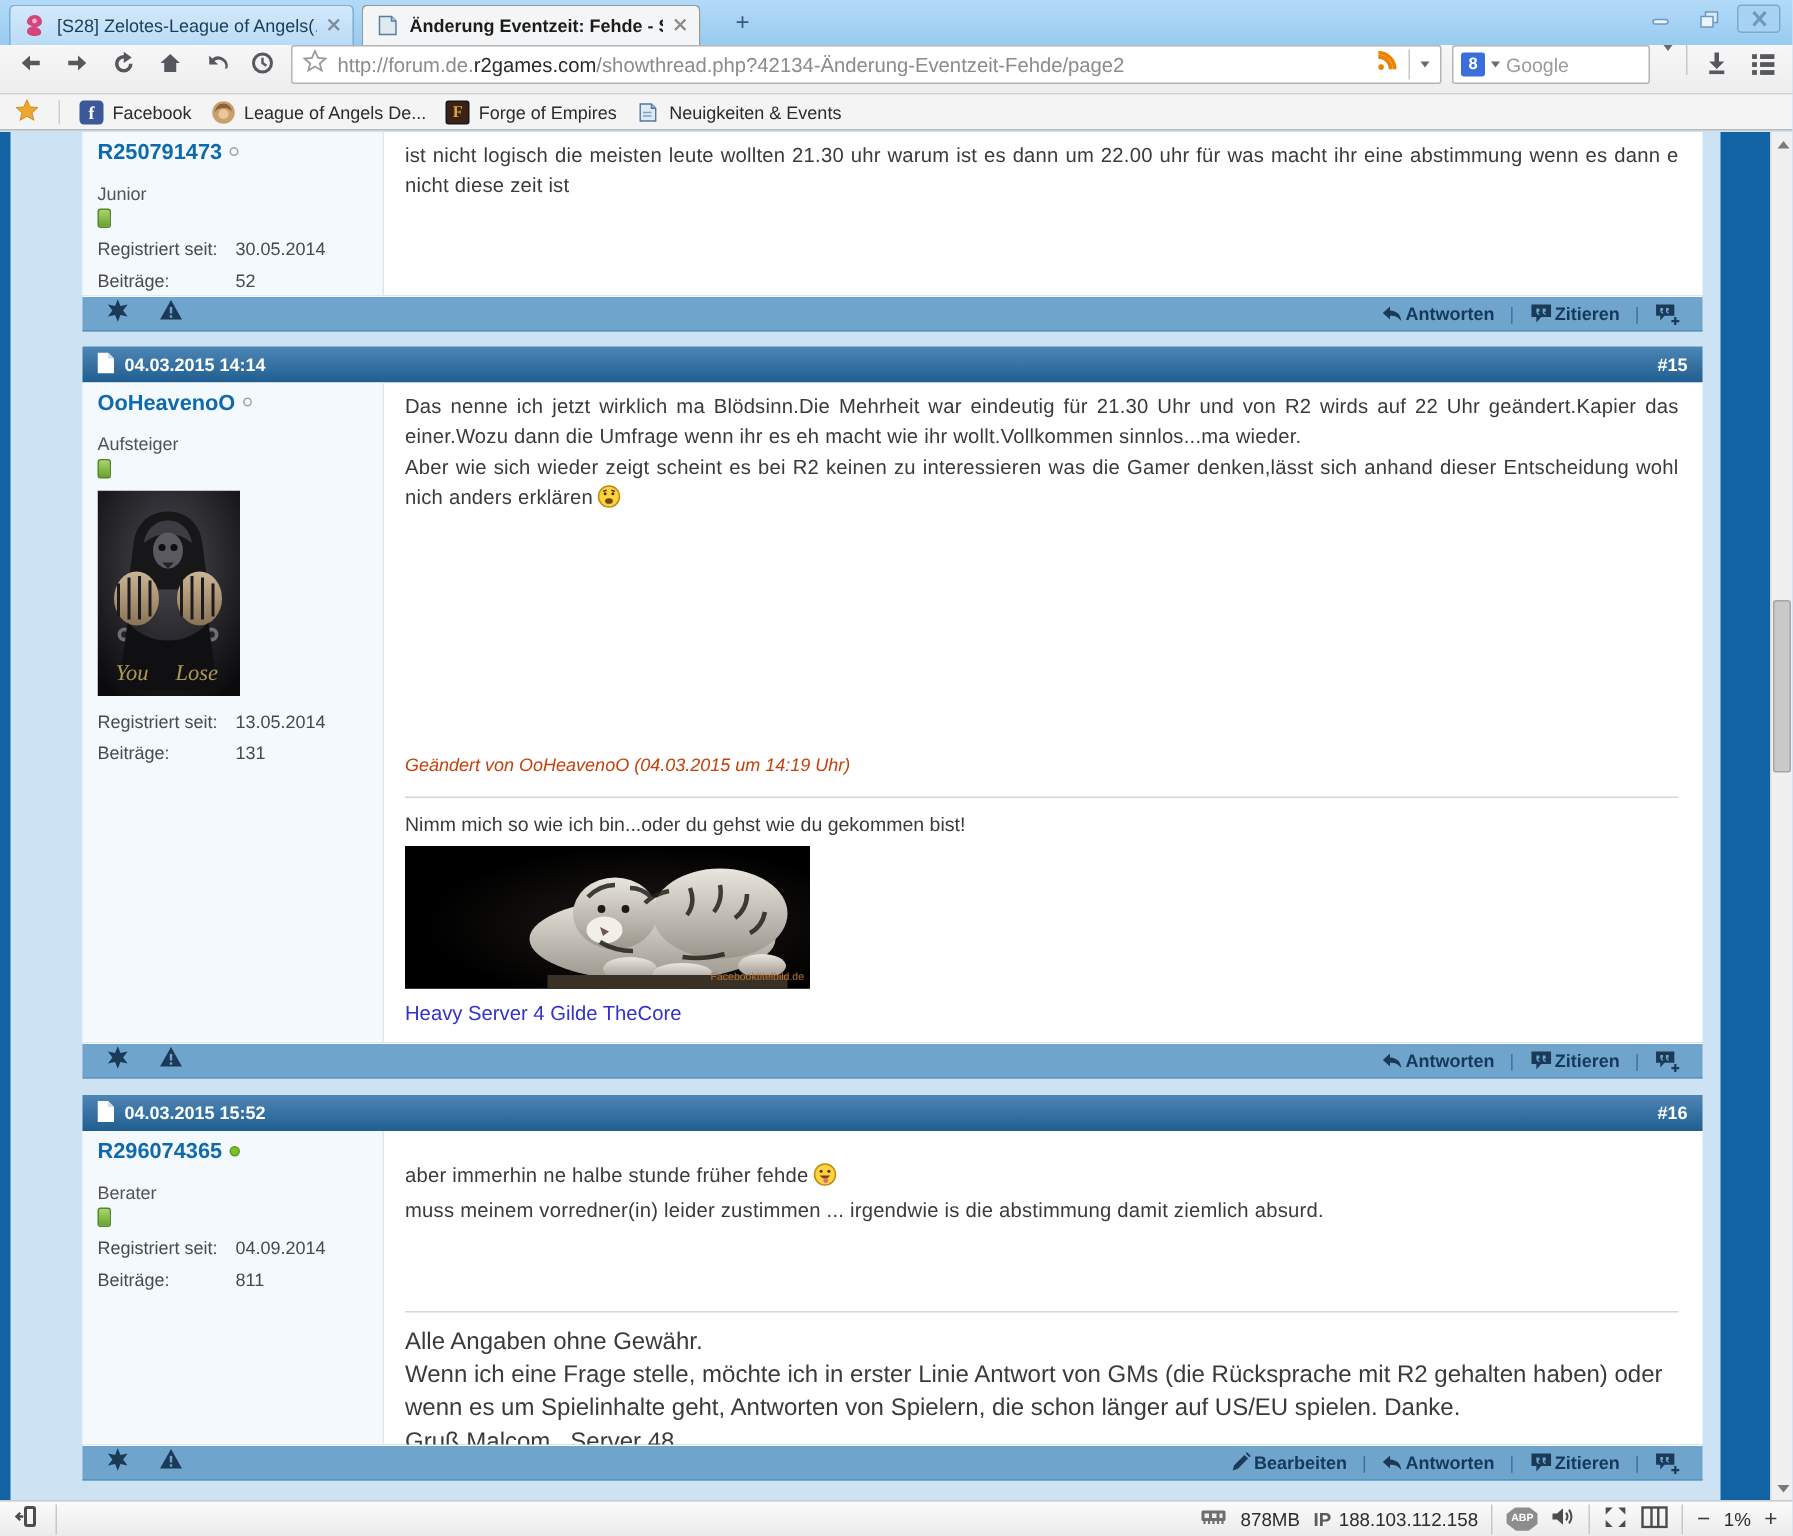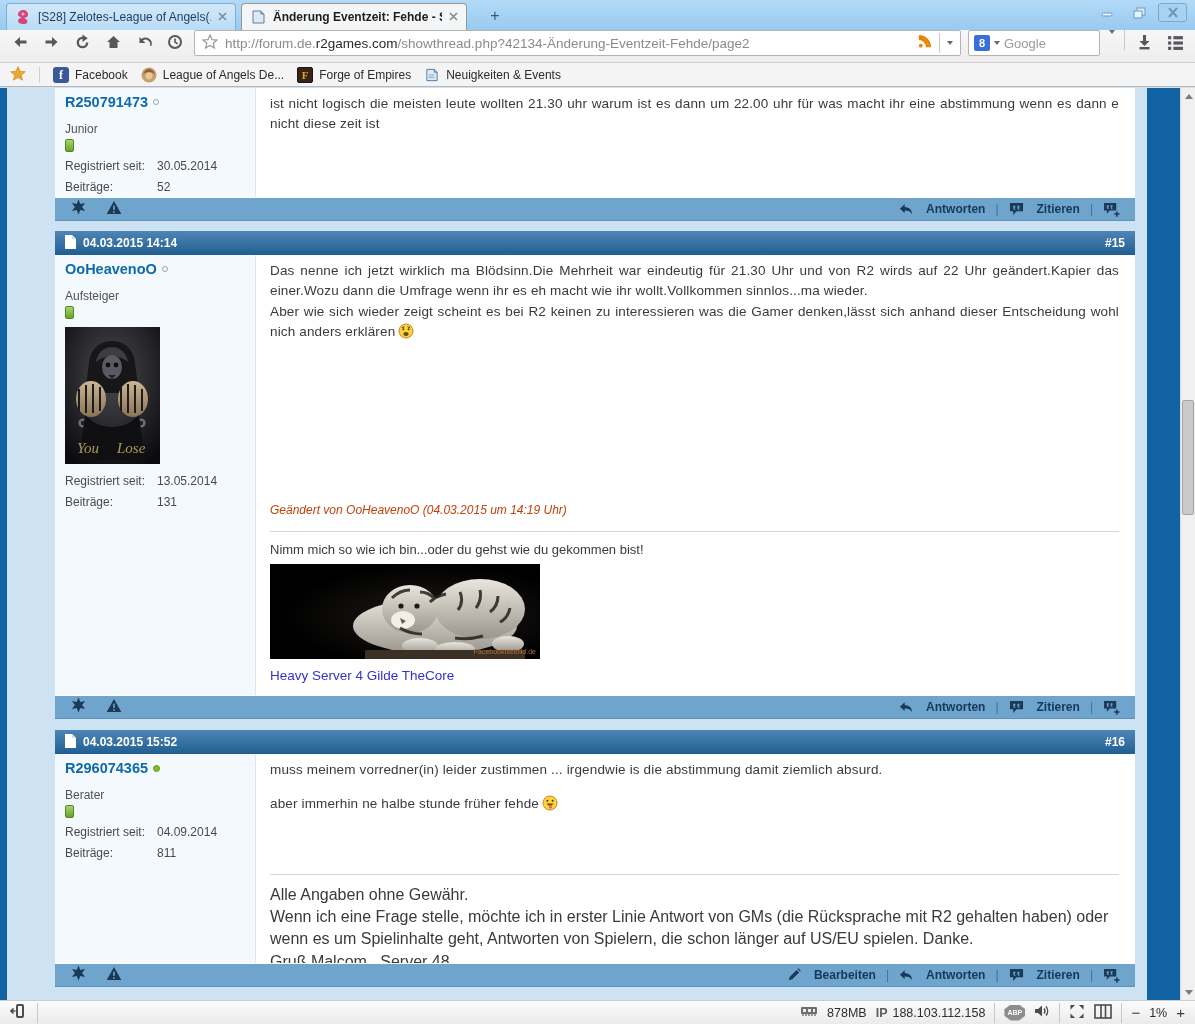--- a/index.html
+++ b/index.html
@@ -100,21 +100,21 @@
   .siglink { display:inline-block; margin-top:9px; font-size:13.5px; color:#3232cc;
     text-decoration:none; }
   .sig16 { font-size:16px; line-height:1.4; color:#3a3a3a; }
   .hr16 { border:none; border-top:1px solid #d6d6d6; margin:56px 0 9px; }
 
   .actionbar { height:24px; background:#6fa4cc; border-top:1px solid #fdfdfd;
     border-bottom:1px solid #5c93bd; display:flex; align-items:center;
     padding:0 14px 0 16px; gap:20px; }
   .ab-right { margin-left:auto; display:flex; align-items:center; gap:10px;
     font-size:12px; font-weight:bold; color:#16395b; }
-  .ab-link { display:flex; align-items:center; gap:13px; }
+  .ab-link { display:flex; align-items:center; gap:2px; }
   .ab-sep { color:#3f70a0; font-weight:normal; }
 
   .postheader { height:24px; background:linear-gradient(#4e86b5,#205e91);
     display:flex; align-items:center; gap:7px; padding:0 10px; color:#fff;
     font-size:12px; font-weight:bold; }
   .postnum { margin-left:auto; }
   .gap10 { height:10px; } .gap11 { height:11px; }
 
   
   .statusbar { position:absolute; bottom:0; left:0; width:1195px; height:24px;
@@ -526,32 +526,32 @@
         <div class="inforow">
             <span class="lab">Registriert seit:</span>
             <span>04.09.2014</span>
           </div>
         <div class="inforow">
             <span class="lab">Beiträge:</span>
             <span>811</span>
           </div>
       </div>
       <div class="postcell">
-        <div class="message">
-          <span>muss meinem vorredner(in) leider zustimmen ... irgendwie is die abstimmung damit ziemlich absurd.</span>
-        </div>
         <div class="message" style="margin-top:14px;">
           <span>aber immerhin ne halbe stunde früher fehde</span><span class="emoji"><svg width="16" height="16" viewBox="0 0 16 16">
                 <circle cx="8" cy="8" r="7" fill="#ffd23e" stroke="#c08a12"></circle>
                 <circle cx="5.4" cy="5.8" r="1" fill="#4a3205"></circle>
                 <circle cx="10.6" cy="5.8" r="1" fill="#4a3205"></circle>
                 <path d="M4.4 8.6q3.6 4.4 7.2 0z" fill="#6b4a08"></path>
                 <rect x="7" y="10.2" width="3" height="3.4" rx="1.4" fill="#e2697c"></rect>
               </svg></span>
         </div>
+        <div class="message">
+          <span>muss meinem vorredner(in) leider zustimmen ... irgendwie is die abstimmung damit ziemlich absurd.</span>
+        </div>
         <hr class="hr16">
         <div class="sig16">
           <div>Alle Angaben ohne Gewähr.</div>
           <div>Wenn ich eine Frage stelle, möchte ich in erster Linie Antwort von GMs (die Rücksprache mit R2 gehalten haben) oder wenn es um Spielinhalte geht, Antworten von Spielern, die schon länger auf US/EU spielen. Danke.</div>
           <div>Gruß Malcom , Server 48</div>
         </div>
       </div>
     </div>
 
     <div class="actionbar">

